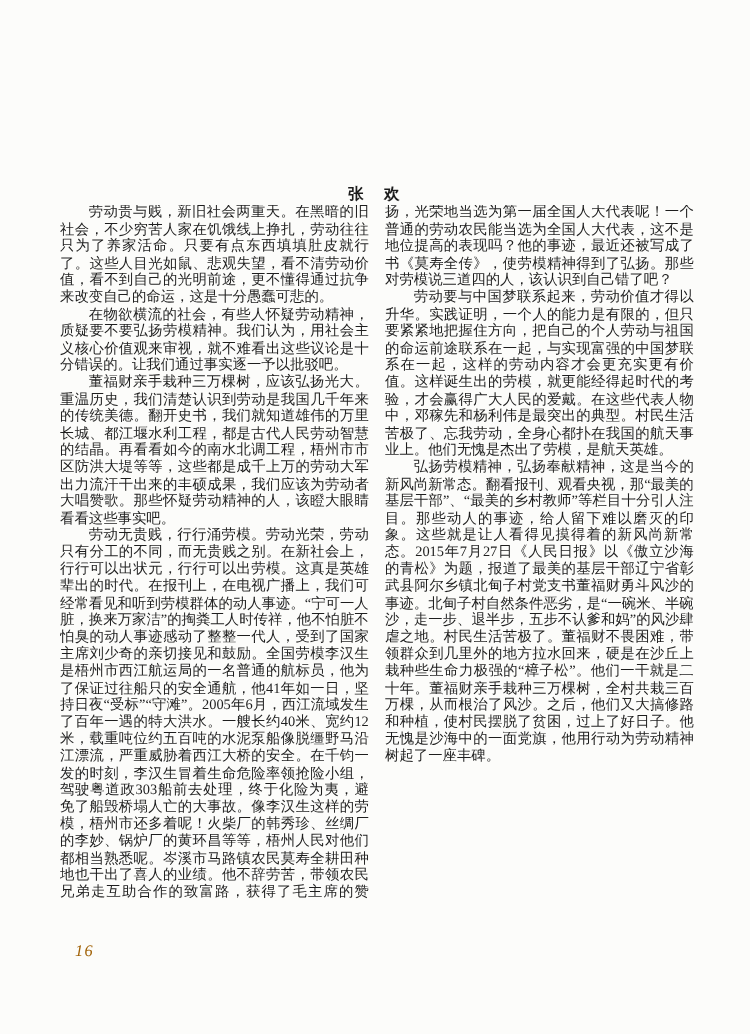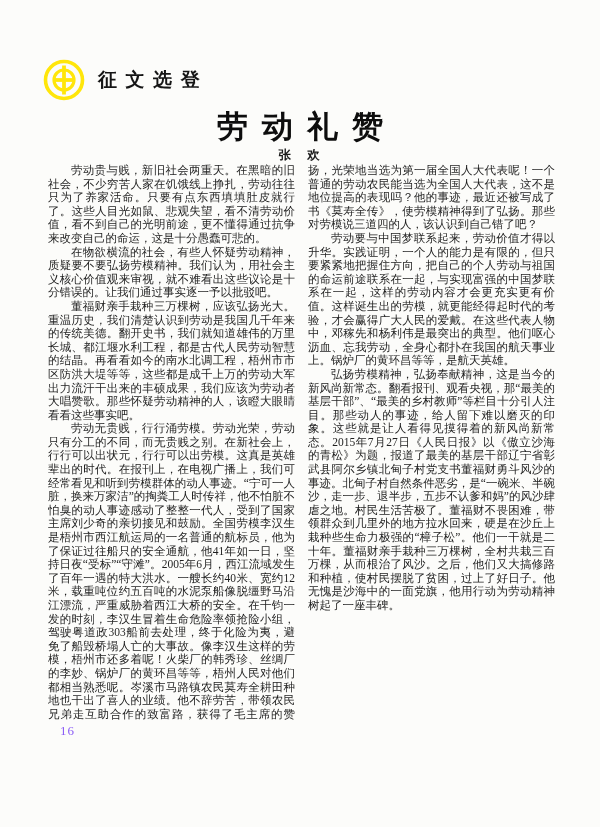--- a/index.html
+++ b/index.html
@@ -84,52 +84,41 @@
     color: #1e1e1e;
   }
   .body-cols p {
     margin: 0;
     padding: 0;
     text-indent: 2em;
   }
   
   .page-number {
     position: absolute;
-    top: 723px;
+    top: 753px;
     left: 60px;
     font-size: 13px;
-    color: #8b5cf6;
+    color: #a16207;
     letter-spacing: 1px;
+    font-style: italic;
   }
 </style>
 </head>
 <body>
 
 <div class="page">
 
-  <div class="banner">
-    <span>
-      <svg class="logo" viewBox="0 0 44 44" aria-hidden="true">
-        <circle cx="22" cy="22" r="18.5" fill="none" stroke="#FFE60A" stroke-width="3.6"></circle>
-        <circle cx="22" cy="22" r="10" fill="none" stroke="#FFE60A" stroke-width="3.2"></circle>
-        <rect x="20.1" y="7.5" width="3.8" height="29" fill="#FFE60A"></rect>
-        <rect x="11.5" y="20.1" width="21" height="3.8" fill="#FFE60A"></rect>
-      </svg>
-    </span>
-    <span class="banner-label">征文选登</span>
-  </div>
 
-  <h1 class="title">劳动礼赞</h1>
   <div class="author">张　欢</div>
 
   <div class="body-cols">
     <p>劳动贵与贱，新旧社会两重天。在黑暗的旧社会，不少穷苦人家在饥饿线上挣扎，劳动往往只为了养家活命。只要有点东西填填肚皮就行了。这些人目光如鼠、悲观失望，看不清劳动价值，看不到自己的光明前途，更不懂得通过抗争来改变自己的命运，这是十分愚蠢可悲的。</p>
     <p>在物欲横流的社会，有些人怀疑劳动精神，质疑要不要弘扬劳模精神。我们认为，用社会主义核心价值观来审视，就不难看出这些议论是十分错误的。让我们通过事实逐一予以批驳吧。</p>
     <p>董福财亲手栽种三万棵树，应该弘扬光大。重温历史，我们清楚认识到劳动是我国几千年来的传统美德。翻开史书，我们就知道雄伟的万里长城、都江堰水利工程，都是古代人民劳动智慧的结晶。再看看如今的南水北调工程，梧州市市区防洪大堤等等，这些都是成千上万的劳动大军出力流汗干出来的丰硕成果，我们应该为劳动者大唱赞歌。那些怀疑劳动精神的人，该瞪大眼睛看看这些事实吧。</p>
     <p>劳动无贵贱，行行涌劳模。劳动光荣，劳动只有分工的不同，而无贵贱之别。在新社会上，行行可以出状元，行行可以出劳模。这真是英雄辈出的时代。在报刊上，在电视广播上，我们可经常看见和听到劳模群体的动人事迹。“宁可一人脏，换来万家洁”的掏粪工人时传祥，他不怕脏不怕臭的动人事迹感动了整整一代人，受到了国家主席刘少奇的亲切接见和鼓励。全国劳模李汉生是梧州市西江航运局的一名普通的航标员，他为了保证过往船只的安全通航，他41年如一日，坚持日夜“受标”“守滩”。2005年6月，西江流域发生了百年一遇的特大洪水。一艘长约40米、宽约12米，载重吨位约五百吨的水泥泵船像脱缰野马沿江漂流，严重威胁着西江大桥的安全。在千钧一发的时刻，李汉生冒着生命危险率领抢险小组，驾驶粤道政303船前去处理，终于化险为夷，避免了船毁桥塌人亡的大事故。像李汉生这样的劳模，梧州市还多着呢！火柴厂的韩秀珍、丝绸厂的李妙、锅炉厂的黄环昌等等，梧州人民对他们都相当熟悉呢。岑溪市马路镇农民莫寿全耕田种地也干出了喜人的业绩。他不辞劳苦，带领农民兄弟走互助合作的致富路，获得了毛主席的赞扬，光荣地当选为第一届全国人大代表呢！一个普通的劳动农民能当选为全国人大代表，这不是地位提高的表现吗？他的事迹，最近还被写成了书《莫寿全传》，使劳模精神得到了弘扬。那些对劳模说三道四的人，该认识到自己错了吧？</p>
-    <p>劳动要与中国梦联系起来，劳动价值才得以升华。实践证明，一个人的能力是有限的，但只要紧紧地把握住方向，把自己的个人劳动与祖国的命运前途联系在一起，与实现富强的中国梦联系在一起，这样的劳动内容才会更充实更有价值。这样诞生出的劳模，就更能经得起时代的考验，才会赢得广大人民的爱戴。在这些代表人物中，邓稼先和杨利伟是最突出的典型。他们呕心沥血、忘我劳动，全身心都扑在我国的航天事业上。锅炉厂的黄环昌等等，是航天英雄。</p>
+    <p>劳动要与中国梦联系起来，劳动价值才得以升华。实践证明，一个人的能力是有限的，但只要紧紧地把握住方向，把自己的个人劳动与祖国的命运前途联系在一起，与实现富强的中国梦联系在一起，这样的劳动内容才会更充实更有价值。这样诞生出的劳模，就更能经得起时代的考验，才会赢得广大人民的爱戴。在这些代表人物中，邓稼先和杨利伟是最突出的典型。村民生活苦极了、忘我劳动，全身心都扑在我国的航天事业上。他们无愧是杰出了劳模，是航天英雄。</p>
     <p>弘扬劳模精神，弘扬奉献精神，这是当今的新风尚新常态。翻看报刊、观看央视，那“最美的基层干部”、“最美的乡村教师”等栏目十分引人注目。那些动人的事迹，给人留下难以磨灭的印象。这些就是让人看得见摸得着的新风尚新常态。2015年7月27日《人民日报》以《傲立沙海的青松》为题，报道了最美的基层干部辽宁省彰武县阿尔乡镇北甸子村党支书董福财勇斗风沙的事迹。北甸子村自然条件恶劣，是“一碗米、半碗沙，走一步、退半步，五步不认爹和妈”的风沙肆虐之地。村民生活苦极了。董福财不畏困难，带领群众到几里外的地方拉水回来，硬是在沙丘上栽种些生命力极强的“樟子松”。他们一干就是二十年。董福财亲手栽种三万棵树，全村共栽三百万棵，从而根治了风沙。之后，他们又大搞修路和种植，使村民摆脱了贫困，过上了好日子。他无愧是沙海中的一面党旗，他用行动为劳动精神树起了一座丰碑。</p>
 
   </div>
 
   <div class="page-number">16</div>
 
 </div>
 
 </body></html>

